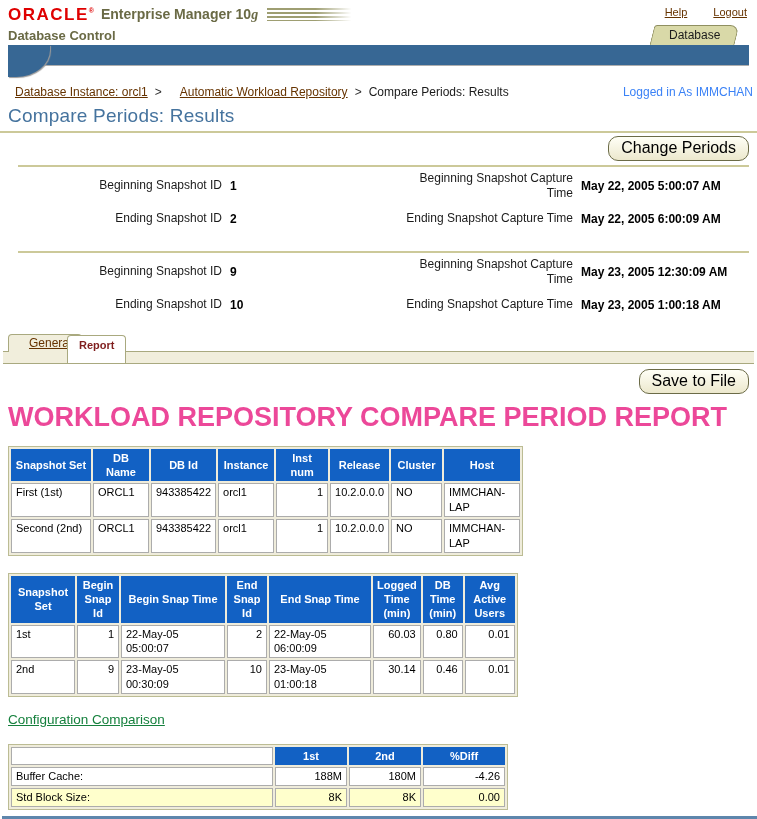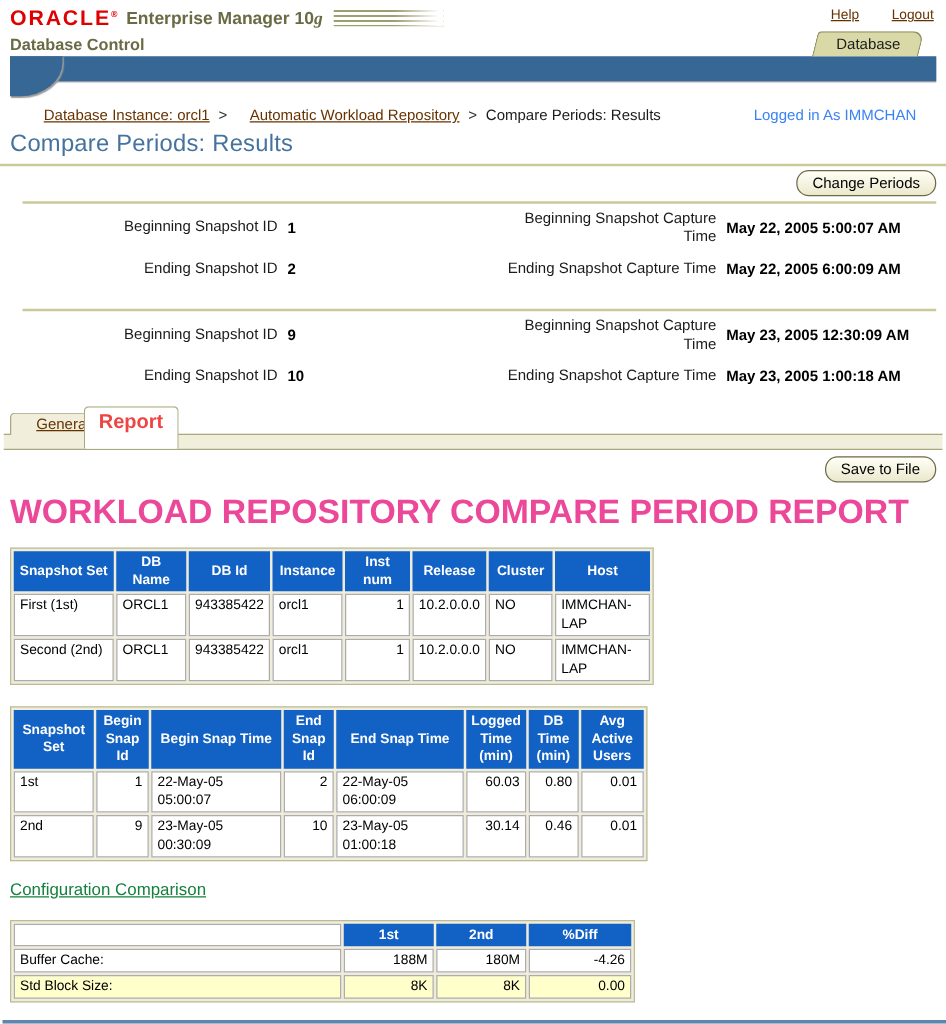--- a/index.html
+++ b/index.html
@@ -38,32 +38,32 @@
 
   
   .blue-bar { position:relative; margin:1px 8px 0; height:20px; background:#376794; box-shadow:0 1px 0 #aeaeae; }
   .blue-bar::before {
     content:""; position:absolute; left:0; top:0; width:42px; height:32px;
     background:#376794; border-bottom-right-radius:34px 27px;
     box-shadow:1px 1px 1px #9a9a9a;
   }
 
   
-  .crumb-row { display:flex; align-items:flex-start; margin:20px 24px 0; font-size:12px; }
+  .crumb-row { display:flex; align-items:flex-start; margin:20px 4px 0; font-size:12px; }
   .crumb-row a { color:#663300; }
   .crumb-sep { margin:0 7px; color:#333; }
   .crumb-current { color:#1b1b1b; }
   .logged-in { margin-left:auto; color:#3b82f6; }
 
   .page-title { margin:6px 8px 4px; font-size:19px; color:#45739e; letter-spacing:0.2px; }
   .rule-full { border-top:2px solid #ccc999; }
 
   
   .btn {
-    display:inline-block; padding:2px 12px 3px; font-size:12px; color:#000;
+    display:inline-block; padding:2px 12px 3px; font-size:16px; color:#000;
     background:linear-gradient(#fffff6, #ece8cd);
     border:1px solid #6b6b47; border-radius:10px; cursor:pointer;
     font-family:"Liberation Sans", sans-serif;
   }
   .btn-row-right { text-align:right; margin:3px 8px 0; }
 
   
   .period h3 { margin:7px 8px 2px 18px; font-size:13px; font-weight:bold; color:#38658c; }
   .period .rule-sec { border-top:2px solid #ccc999; margin:0 8px 2px 18px; }
   .prow { display:grid; grid-template-columns:222px 155px 180px auto; column-gap:8px;
@@ -76,21 +76,21 @@
   
   .subtabs { position:relative; height:26px; margin-top:17px; }
   .tab-strip { position:absolute; left:3px; right:3px; bottom:0; height:13px;
     background:#f1eedc; border-top:1px solid #a9a97f; border-bottom:1px solid #a9a97f; }
   .tab-general { position:absolute; left:8px; bottom:12px; z-index:1;
     padding:1px 9px 2px; background:#f1eedc; border:1px solid #a9a97f; border-bottom:none;
     border-radius:4px 4px 0 0; font-size:12px; }
   .tab-general a { color:#663300; }
   .tab-report { position:absolute; left:67px; bottom:1px; z-index:2;
     padding:3px 11px 12px; background:#ffffff; border:1px solid #a9a97f; border-bottom:none;
-    border-radius:4px 4px 0 0; font-size:16px; font-weight:bold; color:#ef4444; }
+    border-radius:4px 4px 0 0; font-size:11px; font-weight:bold; color:#7f1d1d; }
 
   .save-row { text-align:right; margin:5px 8px 0; }
 
   .report-heading { margin:9px 8px 0; font-size:27px; font-weight:bold; color:#ec4899; line-height:1.1; }
 
   
   table.rpt { border-collapse:separate; border-spacing:2px; background:#efecdb;
     border:1px solid #bcbc94; margin-left:8px; }
   table.rpt th { background:#1261c4; color:#fff; font-weight:bold; font-size:11px;
     text-align:center; vertical-align:middle; padding:2px 4px; line-height:1.3; }

